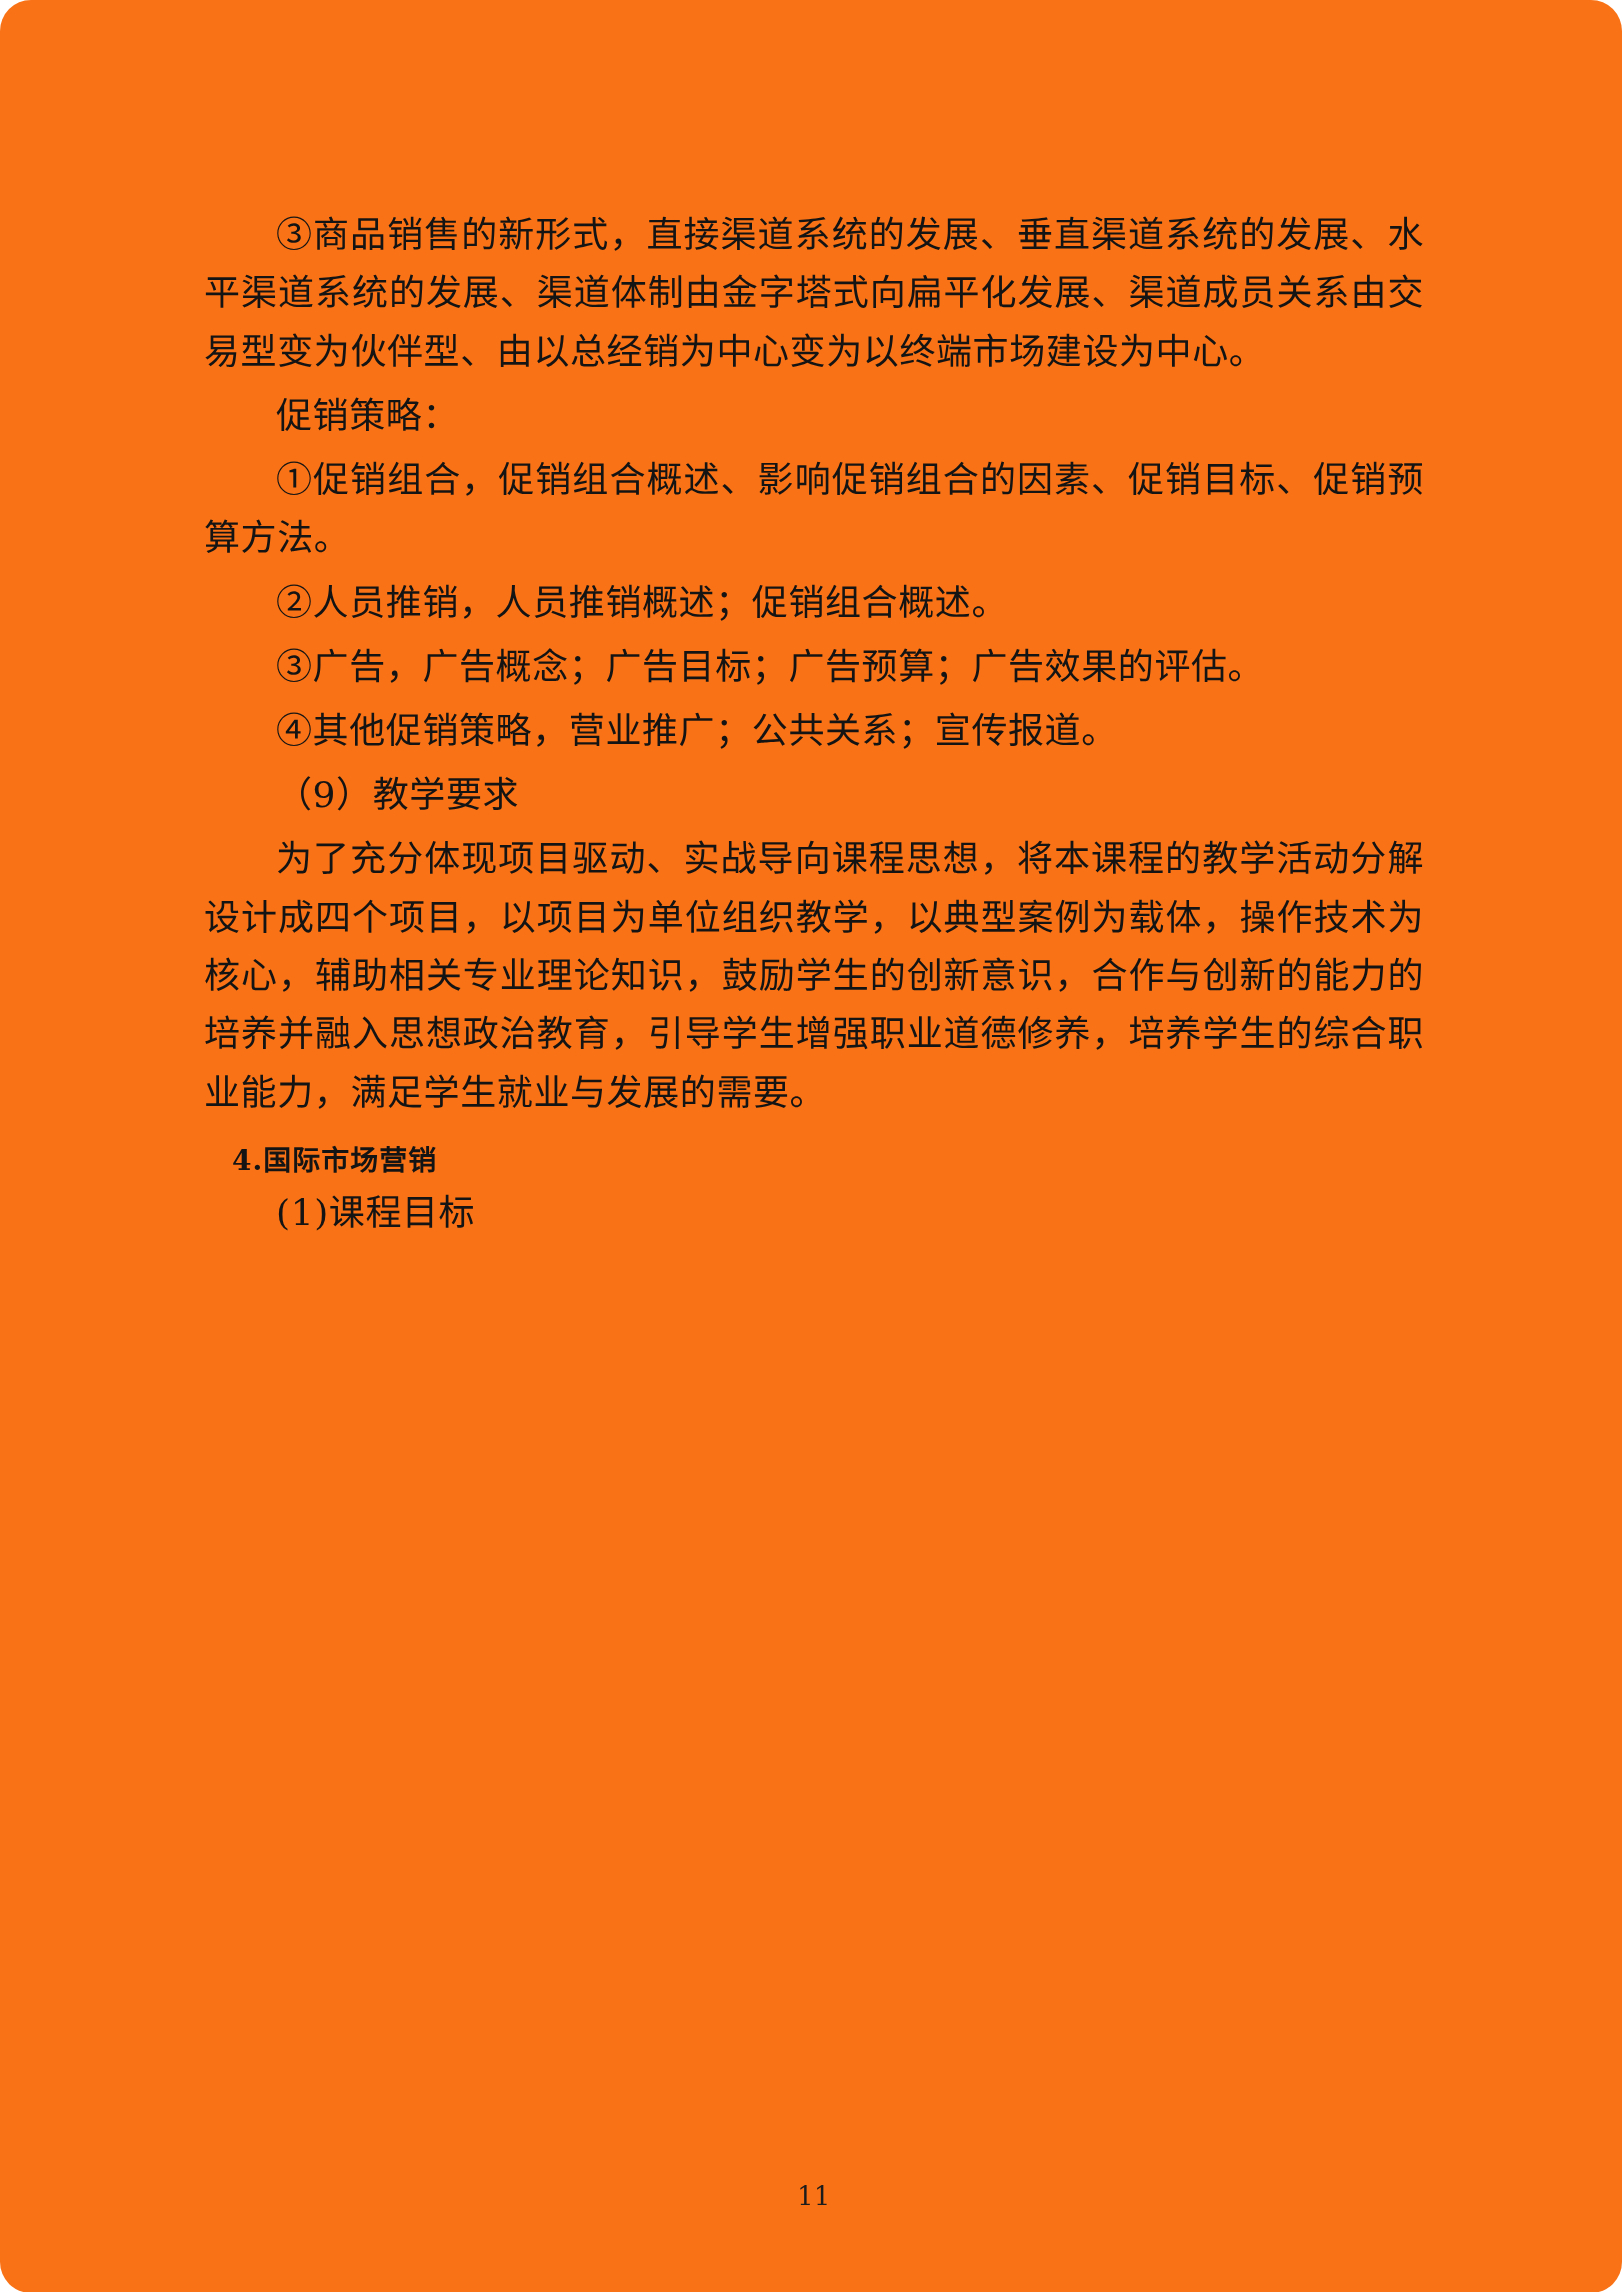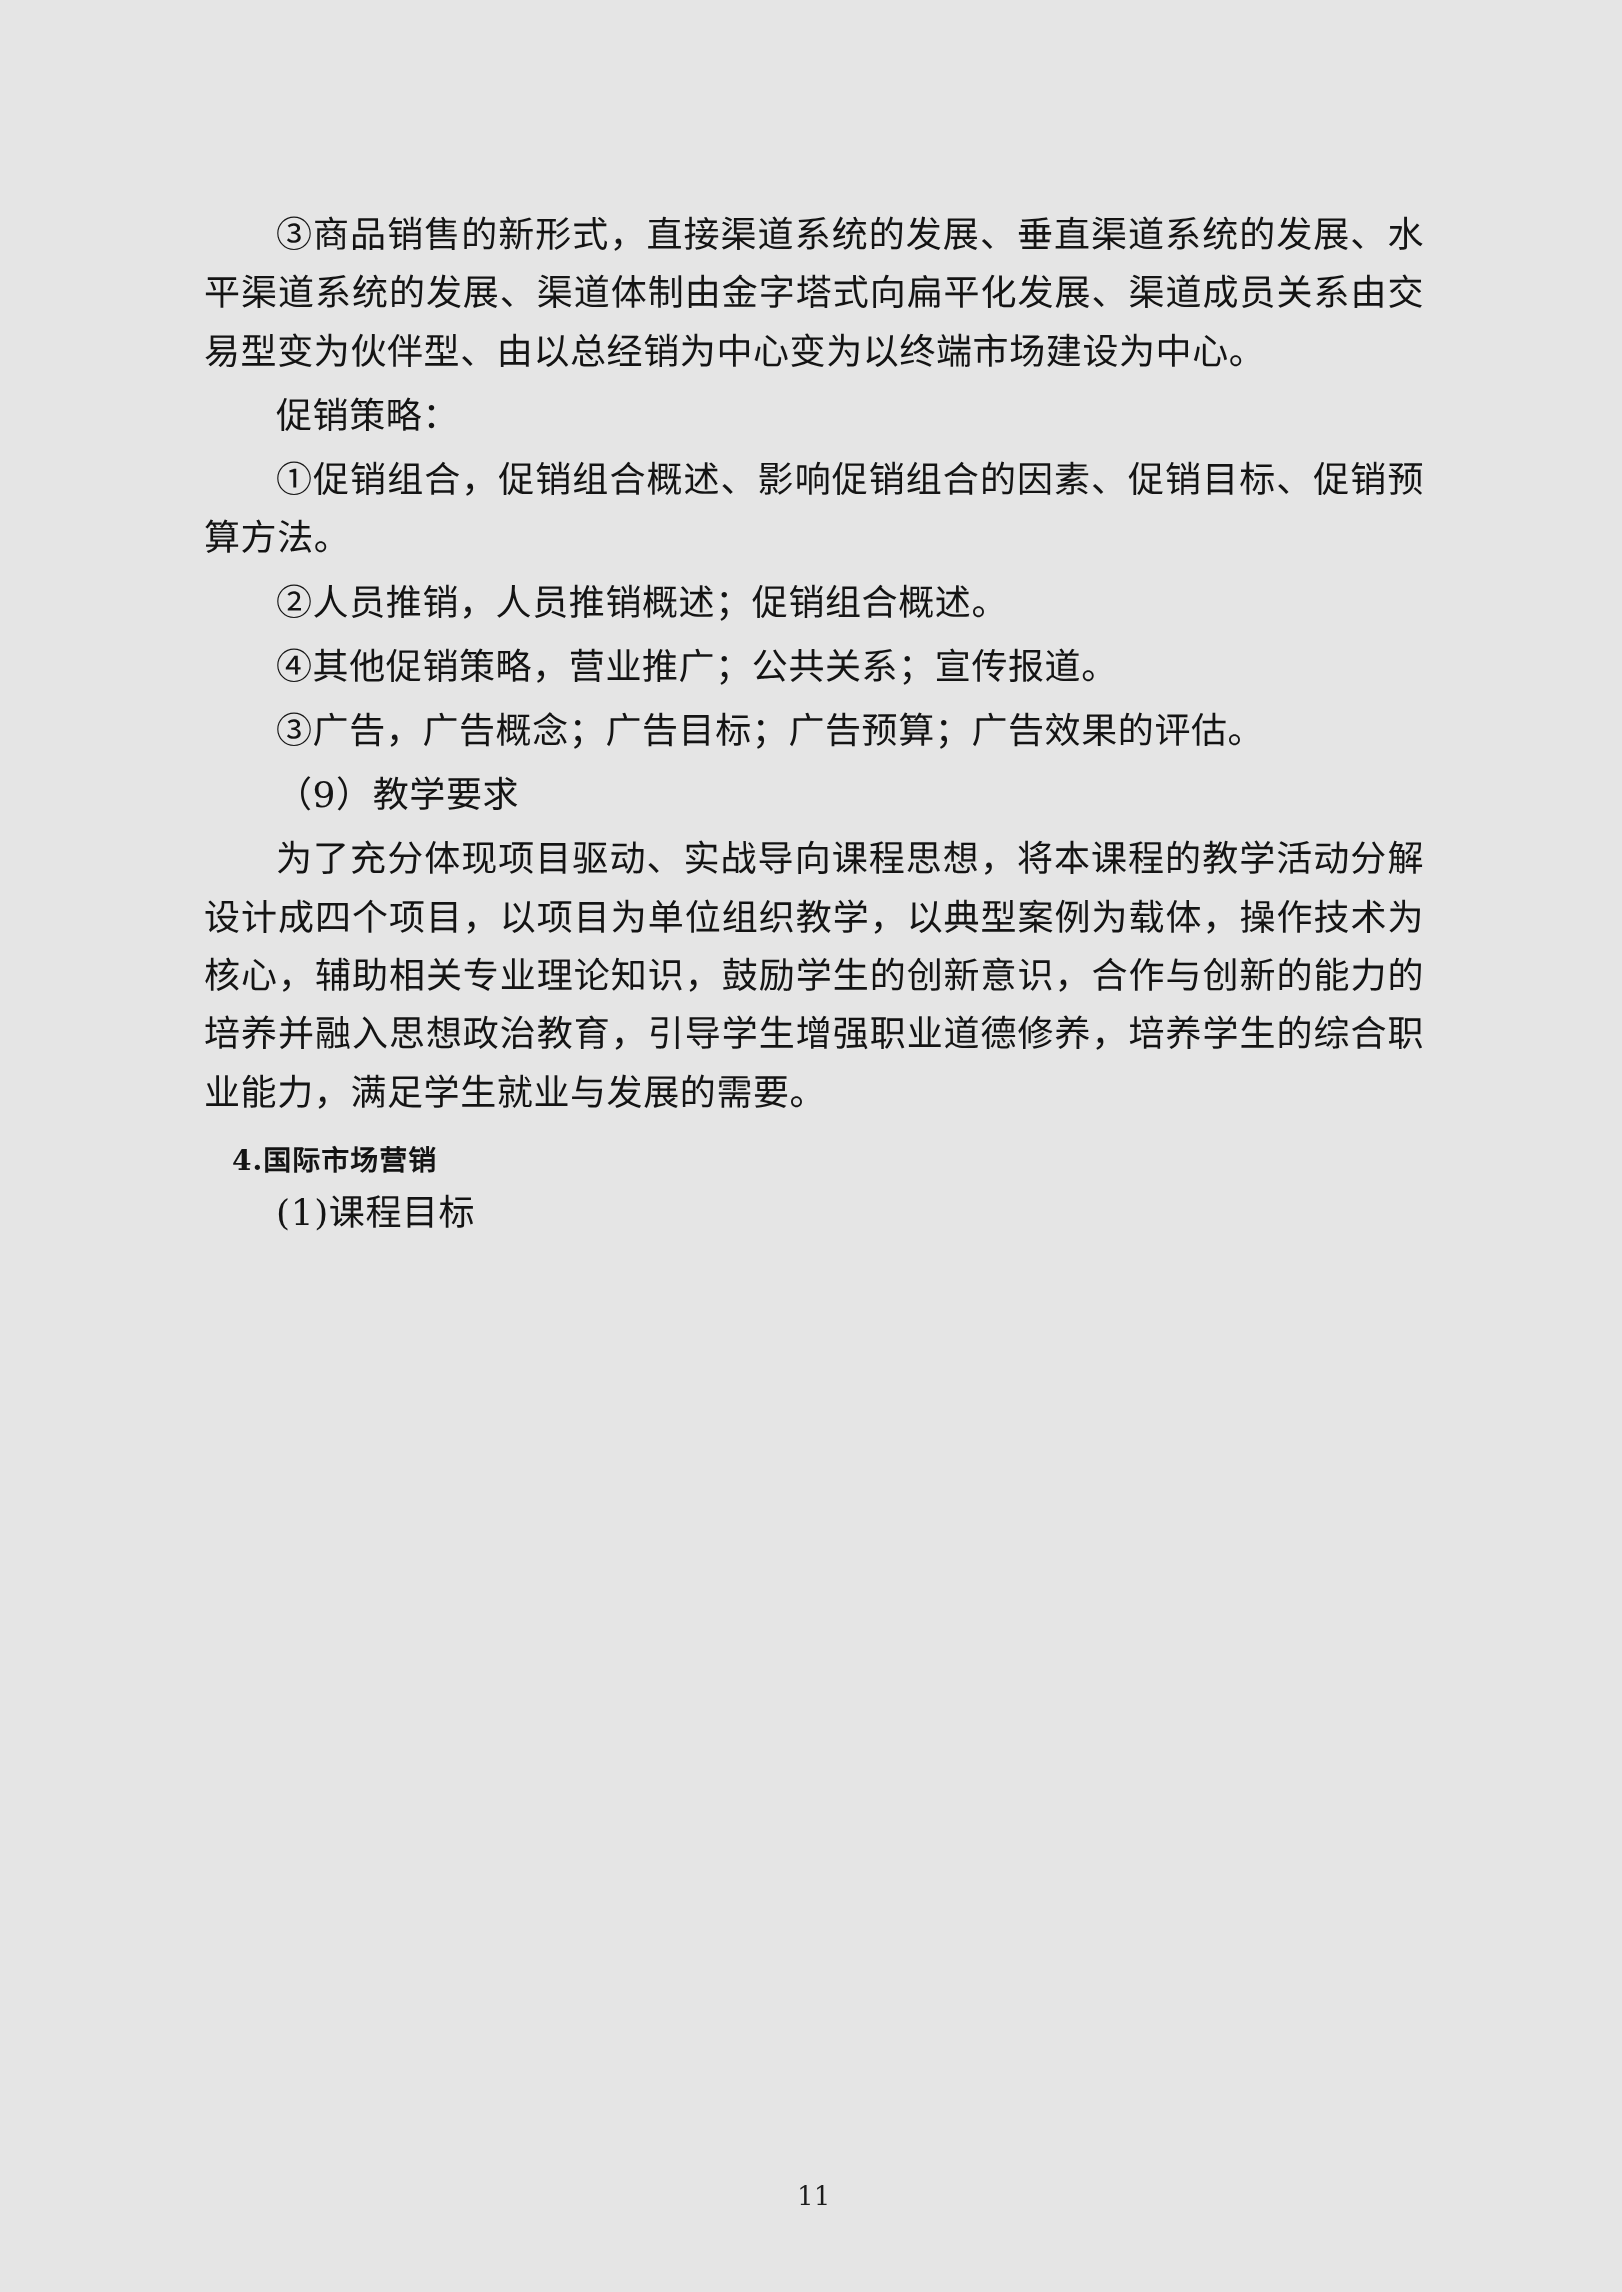--- a/index.html
+++ b/index.html
@@ -4,25 +4,26 @@
 <style>
   html, body {
     margin: 0;
     padding: 0;
     background: #ffffff;
   }
   .page {
     position: relative;
     width: 1622px;
     height: 2293px;
-    background: #e5e5e5;
+    background: #f97316;
     margin: 0 auto;
     overflow: hidden;
     font-family: "DejaVu Serif", "Liberation Serif", serif;
     color: #141414;
+    border-radius: 31px;
   }
   .content {
     position: absolute;
     left: 204px;
     top: 206px;
     width: 1220px;
   }
   p {
     margin: 0;
     font-size: 36px;
@@ -59,22 +60,22 @@
 </style>
 </head>
 <body>
 
 <div class="page">
   <div class="content">
     <p class="indent">③商品销售的新形式，直接渠道系统的发展、垂直渠道系统的发展、水平渠道系统的发展、渠道体制由金字塔式向扁平化发展、渠道成员关系由交易型变为伙伴型、由以总经销为中心变为以终端市场建设为中心。</p>
     <p class="indent gap-sm">促销策略：</p>
     <p class="indent gap-sm">①促销组合，促销组合概述、影响促销组合的因素、促销目标、促销预算方法。</p>
     <p class="indent gap-sm">②人员推销，人员推销概述；促销组合概述。</p>
+    <p class="indent gap-sm">③广告，广告概念；广告目标；广告预算；广告效果的评估。</p>
     <p class="indent gap-sm">④其他促销策略，营业推广；公共关系；宣传报道。</p>
-    <p class="indent gap-sm">③广告，广告概念；广告目标；广告预算；广告效果的评估。</p>
     <p class="indent gap-sm">（9）教学要求</p>
     <p class="indent gap-sm">为了充分体现项目驱动、实战导向课程思想，将本课程的教学活动分解设计成四个项目，以项目为单位组织教学，以典型案例为载体，操作技术为核心，辅助相关专业理论知识，鼓励学生的创新意识，合作与创新的能力的培养并融入思想政治教育，引导学生增强职业道德修养，培养学生的综合职业能力，满足学生就业与发展的需要。</p>
     <p class="heading gap-lg">4.国际市场营销</p>
     <p class="indent gap-md">(1)课程目标</p>
   </div>
   <div class="page-number">11</div>
 </div>
 
 
 </body></html>

